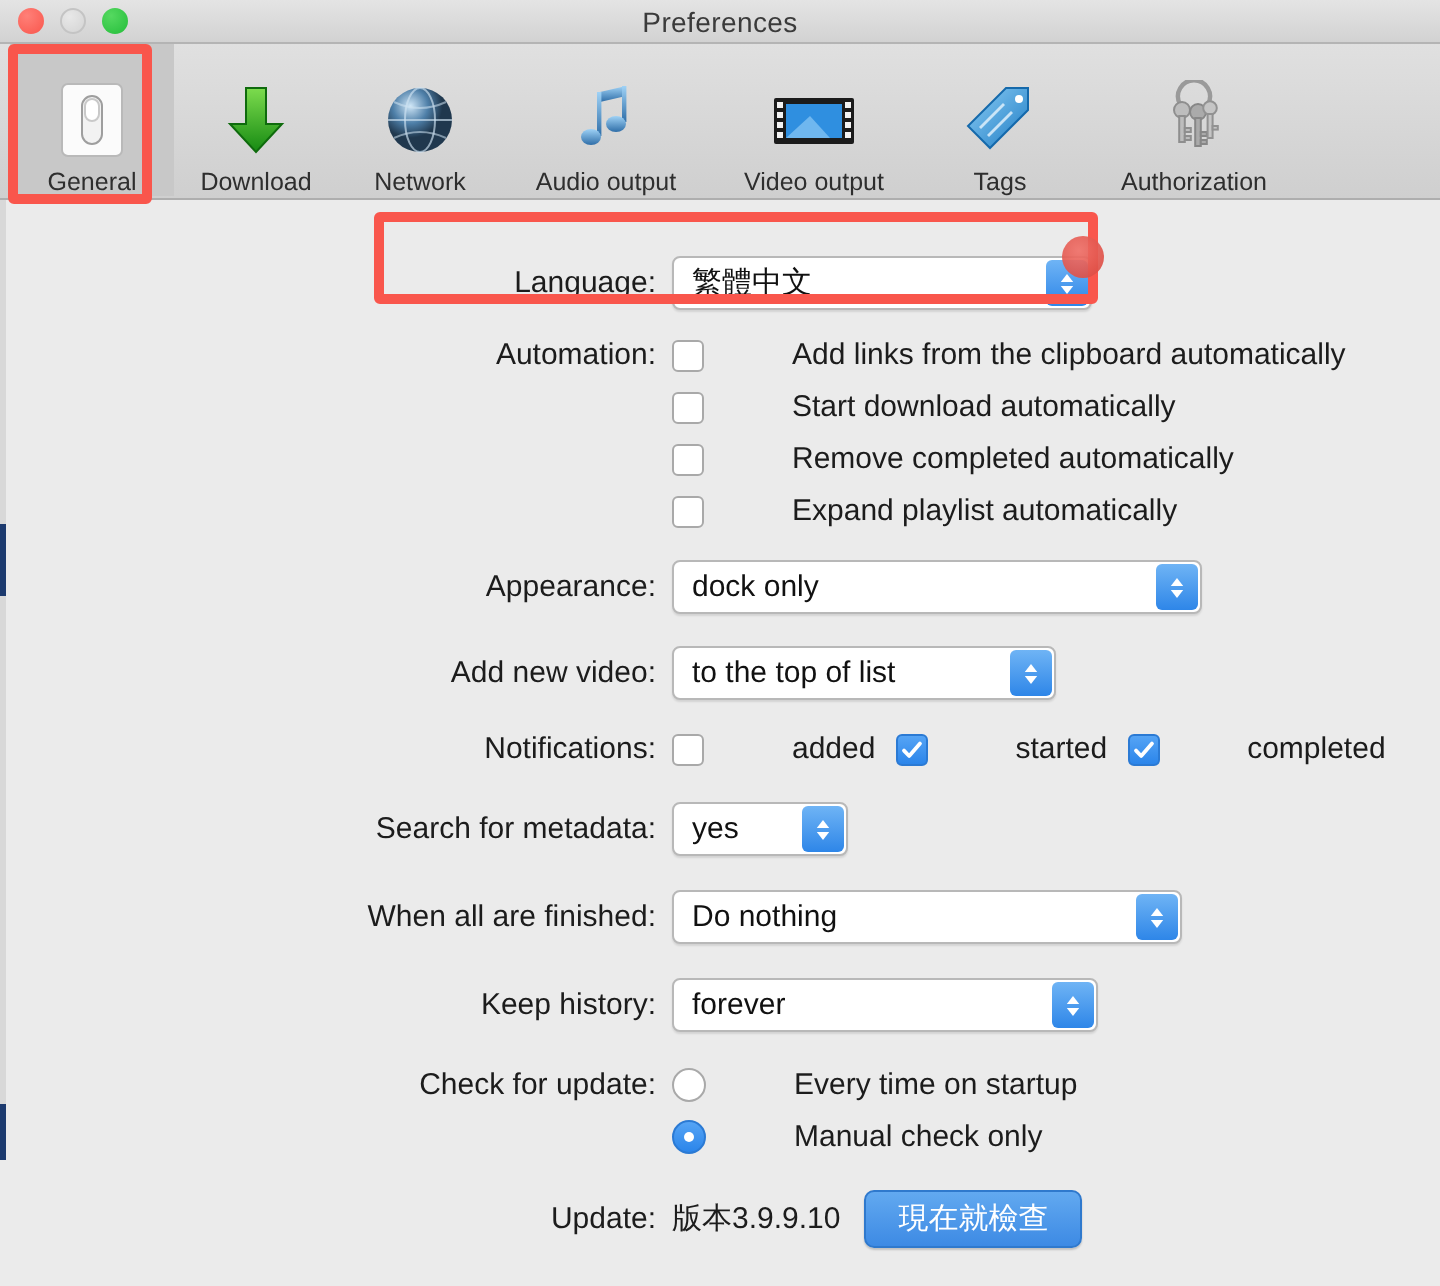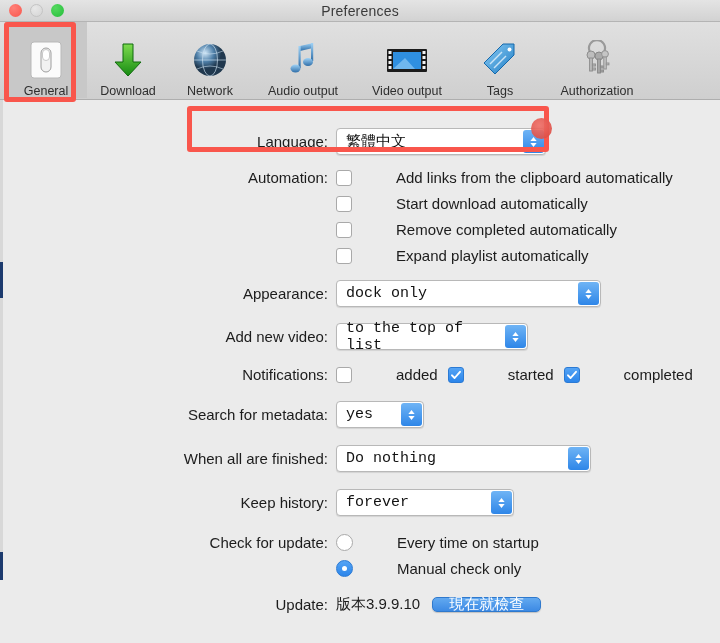--- a/index.html
+++ b/index.html
@@ -67,21 +67,21 @@
     font-size: 15px; color: #111; padding-left: 9px;
     box-shadow: 0 1px 1px rgba(0,0,0,.10);
   }
   .sel .stepper {
     position: absolute; right: 1px; top: 1px; bottom: 1px; width: 21px;
     background: linear-gradient(to bottom, #6fb4f5, #2e86e8);
     border-radius: 3px;
     display: flex; flex-direction: column; align-items: center; justify-content: center;
   }
   .sel .stepper svg { display: block; }
-  .sel-txt { padding-right: 30px; font-family: Liberation Mono, monospace; }
+  .sel-txt { padding-right: 30px; }
   
   .cb {
     width: 16px; height: 16px; border-radius: 3px;
     border: 1px solid #a9a9a9; background: #fff;
     display: inline-flex; align-items: center; justify-content: center;
     flex: 0 0 auto;
   }
   .cb.on {
     background: linear-gradient(to bottom, #55a4f5, #2b85ea);
     border-color: #2b7ad4;
@@ -93,21 +93,21 @@
   .rb {
     width: 17px; height: 17px; border-radius: 50%;
     border: 1px solid #a9a9a9; background: #fff;
     display: inline-flex; align-items: center; justify-content: center;
     flex: 0 0 auto;
   }
   .rb.on { background: linear-gradient(to bottom, #55a4f5, #2b85ea); border-color: #2b7ad4; }
   .rb.on::after { content:""; width:5px; height:5px; border-radius:50%; background:#fff; }
   
   .btn-update {
-    height: 15px; padding: 0 16px; border-radius: 5px;
+    height: 29px; padding: 0 16px; border-radius: 5px;
     background: linear-gradient(to bottom, #62a9f0, #3d8ae4);
     border: 1px solid #2f79cd;
     color: #fff; font-size: 15px;
     display: flex; align-items: center; justify-content: center;
     box-shadow: 0 1px 1px rgba(0,0,0,.18);
     cursor: default;
   }
   .version-txt { font-size: 15px; color: #1c1c1c; margin-right: 12px; }
   
   .anno {
@@ -394,21 +394,21 @@
           <svg width="11" height="16" viewBox="0 0 11 16">
             <path d="M5.5 3 L8.6 7 H2.4 Z" fill="#fff"></path>
               <path d="M5.5 13 L8.6 9 H2.4 Z" fill="#fff"></path>
           </svg>
         </span>
       </div>
     </div>
 
     <div class="row" style="margin-bottom:18px;">
       <div class="lbl lbl-w">Keep history:</div>
-      <div class="sel" style="width:178px;align-items:center;">
+      <div class="sel" style="width:213px;align-items:center;">
         <span class="sel-txt">forever</span>
         <span class="stepper">
           <svg width="11" height="16" viewBox="0 0 11 16">
             <path d="M5.5 3 L8.6 7 H2.4 Z" fill="#fff"></path>
               <path d="M5.5 13 L8.6 9 H2.4 Z" fill="#fff"></path>
           </svg>
         </span>
       </div>
     </div>
 

